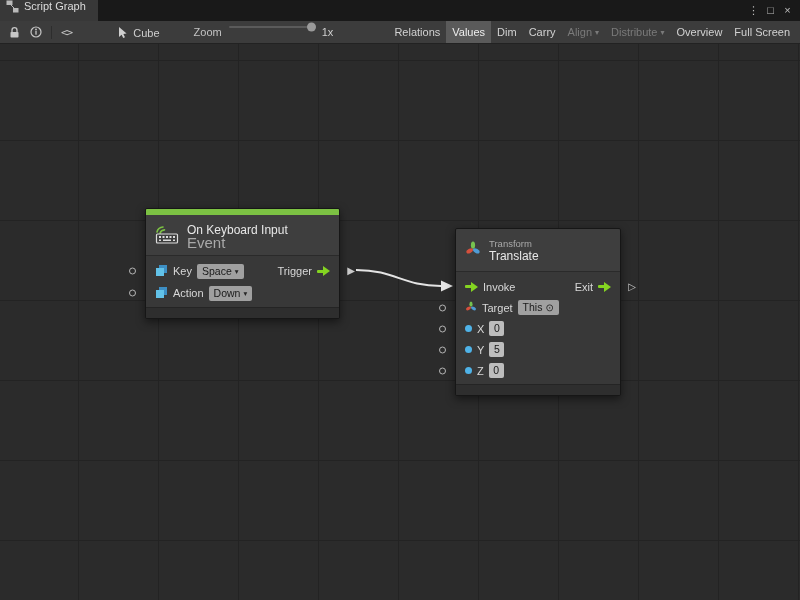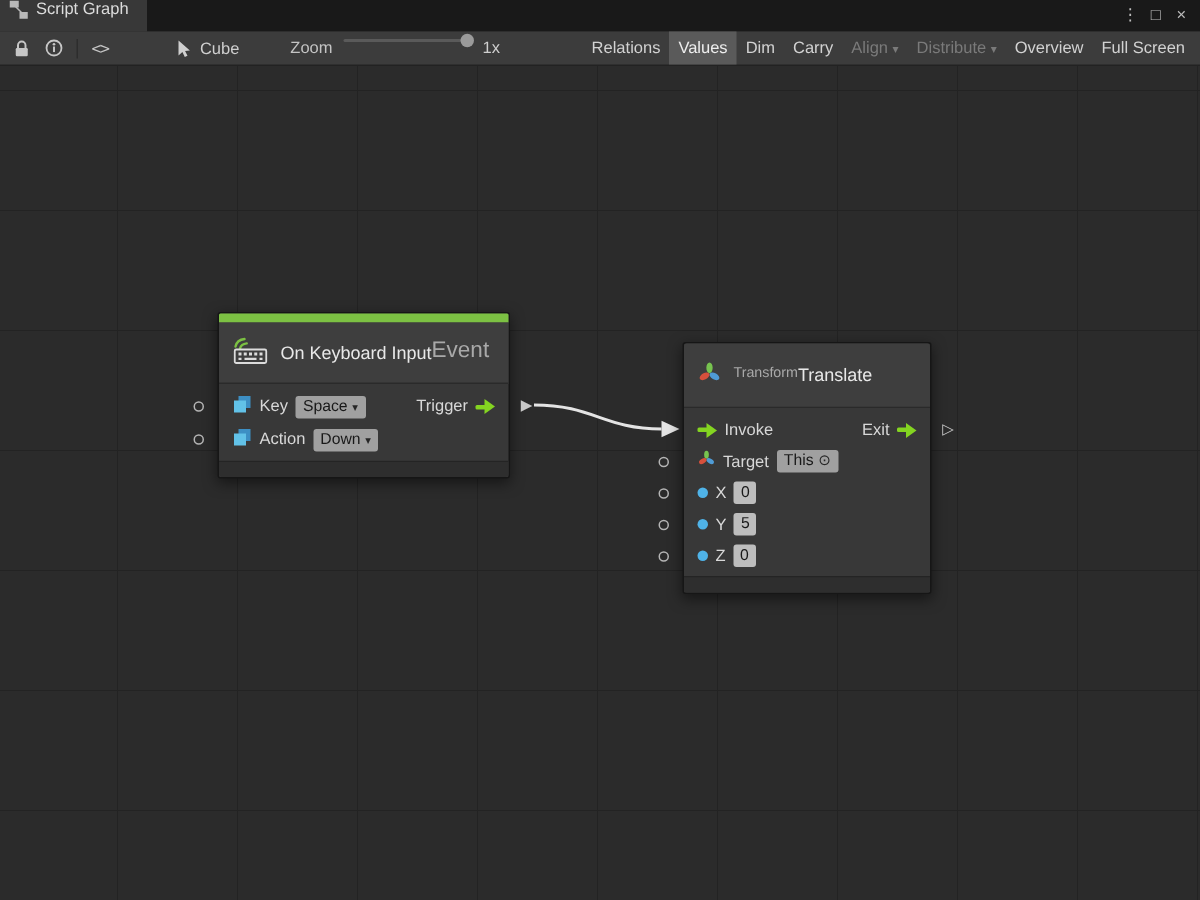--- a/index.html
+++ b/index.html
@@ -37,21 +37,21 @@
     background-size:80px 80px;background-position:-2px 16px}
   .wire-layer{position:absolute;left:0;top:0}
 
   
   .node{position:absolute;background:#383838;border:1px solid #161616;border-radius:2px;box-shadow:0 3px 9px rgba(0,0,0,.5);font-size:11px}
   .node1{left:145px;top:164px;width:195px}
   .node2{left:455px;top:184px;width:166px}
   .accent-bar{height:6px;background:var(--event-accent,#7cc143);border-radius:1px 1px 0 0}
   .node-header{display:flex;align-items:center;gap:8px;min-height:41px;padding:4px 9px;background:#3e3e3e;border-bottom:1px solid #2a2a2a}
   .node2 .node-header{min-height:43px;border-radius:2px 2px 0 0}
-  .hdr-text{display:flex;flex-direction:row;justify-content:center}
+  .hdr-text{display:flex;flex-direction:column;justify-content:center}
   .node-title{font-size:12px;color:#e8e8e8;line-height:14px}
   .node-sub{font-size:15px;color:#a9a9a9;line-height:11px}
   .node-cat{font-size:9.5px;color:#a9a9a9;line-height:11px}
   .node-body{padding:4px 0 3px}
   .node-row{position:relative;display:flex;align-items:center;gap:5px;height:22px;padding:0 9px}
   .node2 .node-row{height:21px}
   .row-label{color:#d8d8d8}
   .node-footer{height:11px;background:#2e2e2e;border-top:1px solid #242424;border-radius:0 0 2px 2px}
 
   

